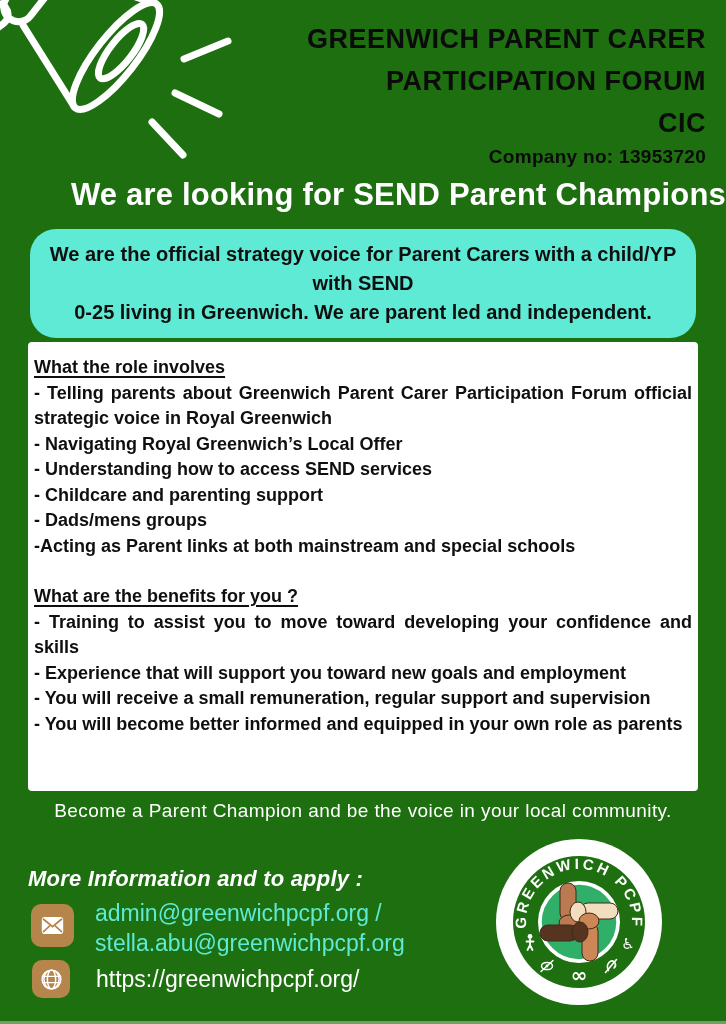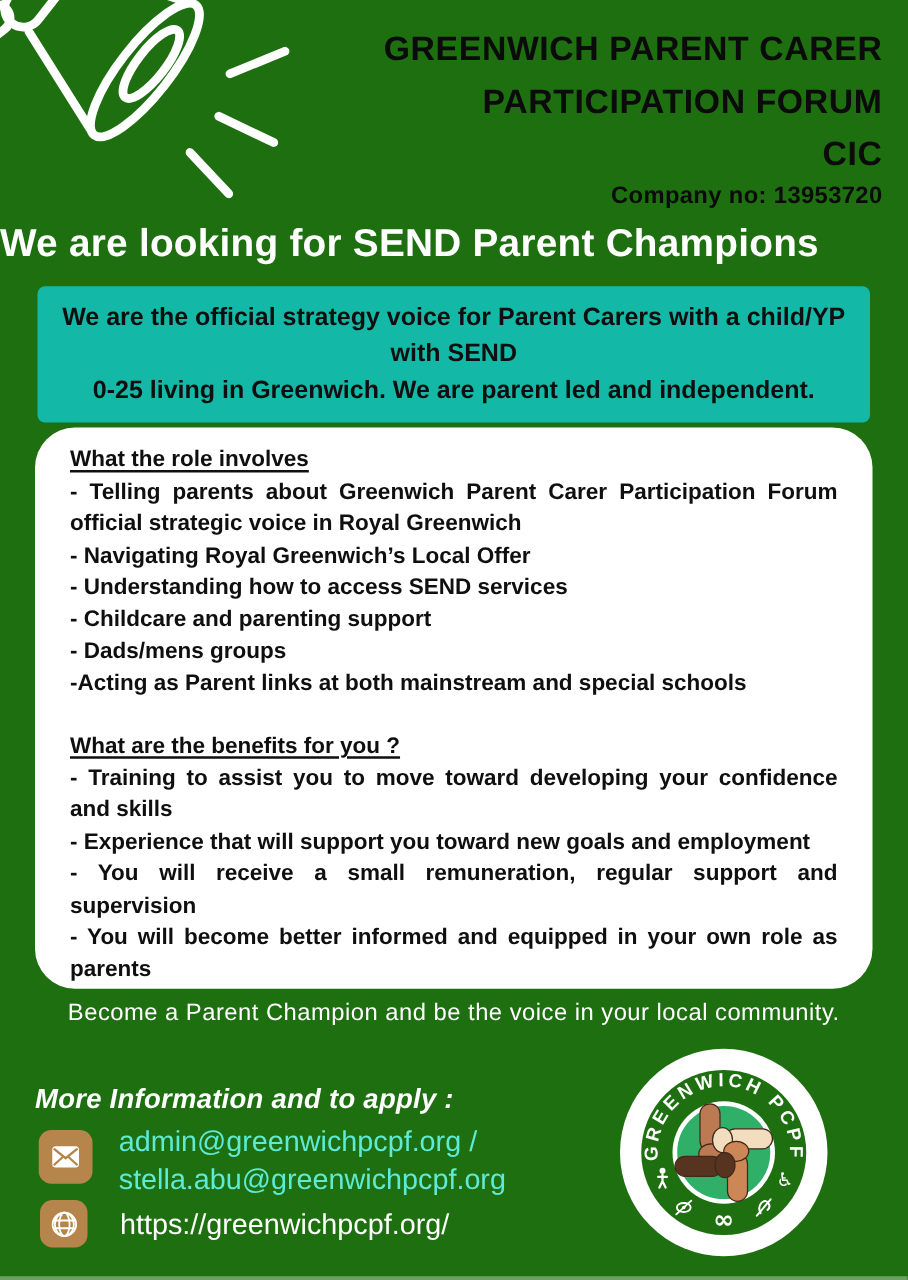--- a/index.html
+++ b/index.html
@@ -17,31 +17,31 @@
     position:absolute; left:200px; top:18px; width:506px;
     text-align:right; color:#0b0b0b;
   }
   .title-line {
     font-size:27px; line-height:42px; font-weight:800; letter-spacing:.5px;
   }
   .company-no {
     font-size:19px; font-weight:800; margin-top:2px; letter-spacing:.3px;
   }
   .headline {
-    position:absolute; left:0; right:0; top:177px; text-align:left;
+    position:absolute; left:0; right:0; top:177px; text-align:right;
     color:#ffffff; font-size:31px; font-weight:800; letter-spacing:.2px;
   }
   .intro-box {
     position:absolute; left:30px; top:229px; width:666px; min-height:94px;
-    background:#14b8a6; border-radius:6px; padding:11px 16px;
+    background:#5eead4; border-radius:26px; padding:11px 16px;
     text-align:center; color:#0f0f0f; font-size:20px; line-height:29px; font-weight:700;
   }
   .main-box {
     position:absolute; left:28px; top:342px; width:670px; height:449px;
-    background:#ffffff; border-radius:32px; padding:13px 28px;
+    background:#ffffff; border-radius:4px; padding:13px 6px;
     color:#0f0f0f; font-size:18px; line-height:25.5px; font-weight:700;
   }
   .section-heading {
     text-decoration:underline; text-underline-offset:3px; text-decoration-thickness:2px;
   }
   .bullet { text-align:justify; }
   .section-gap { height:25px; }
   .cta {
     position:absolute; left:18px; right:18px; top:793px; text-align:center;
     color:#ffffff; font-size:19px; line-height:35px; font-weight:400; letter-spacing:.4px;

